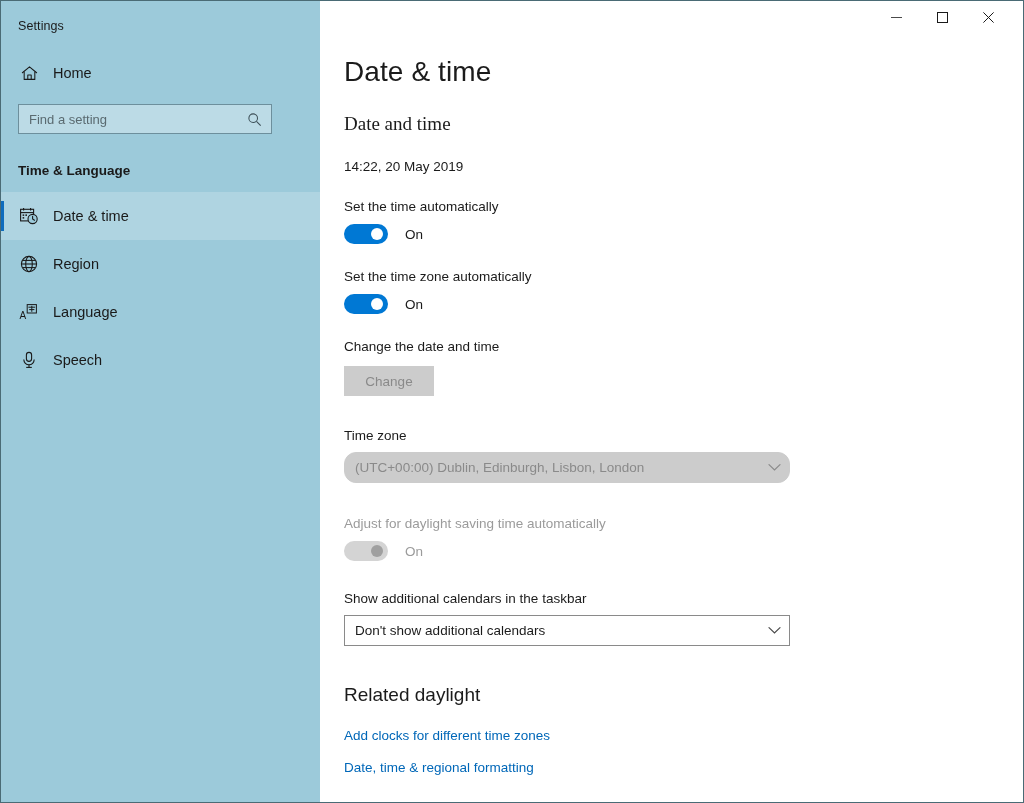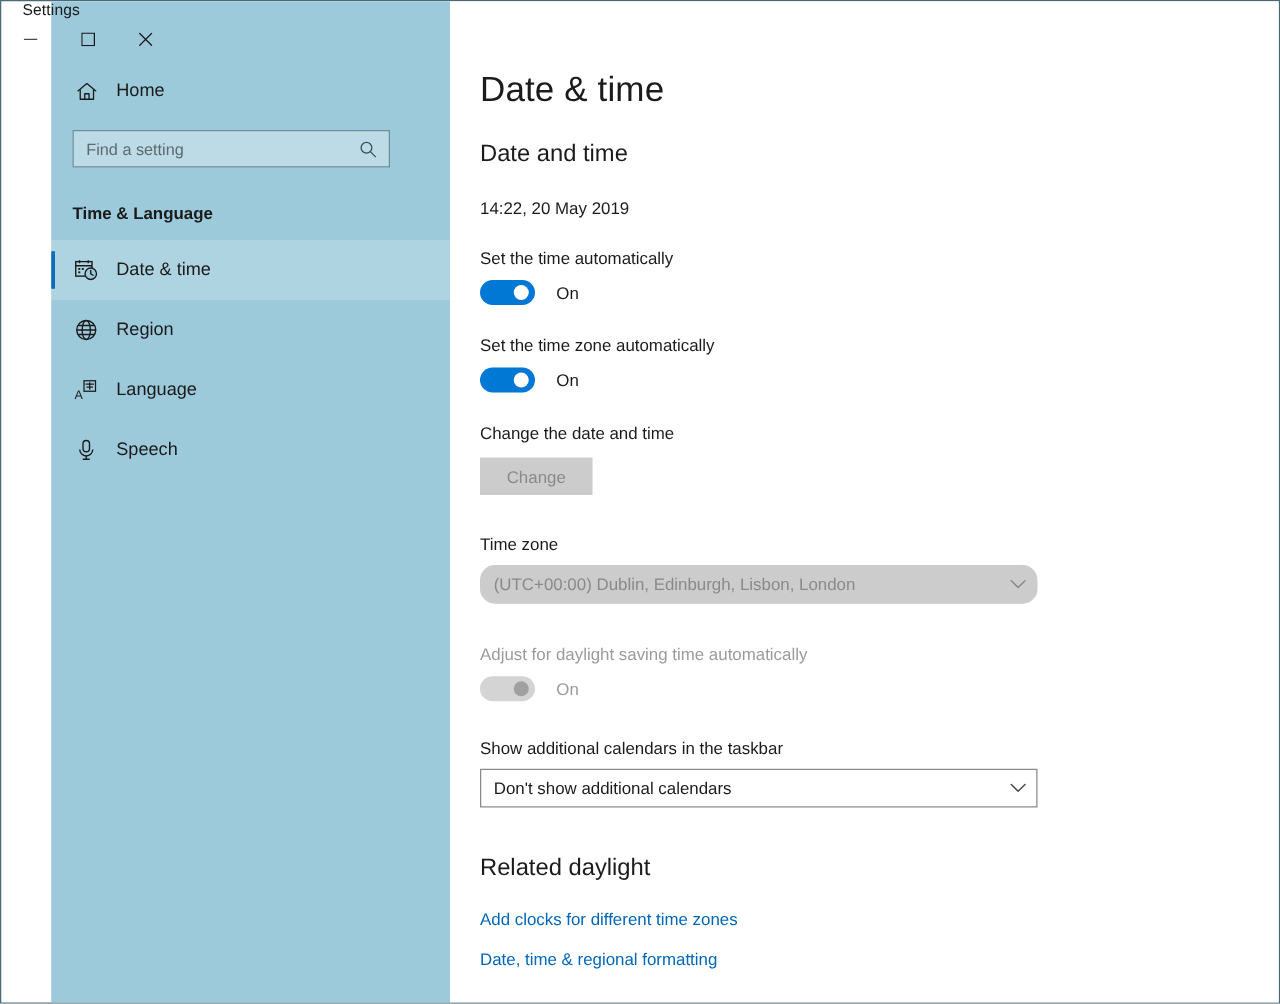--- a/index.html
+++ b/index.html
@@ -25,24 +25,23 @@
     display: flex;
     flex-direction: column;
     overflow: hidden;
   }
 
   .titlebar {
     position: absolute;
     top: 0; left: 0; right: 12px;
     height: 32px;
     display: flex;
-    align-items: flex-start;
+    align-items: flex-end;
     z-index: 5;
     pointer-events: none;
-    flex-direction: column;
   }
   .titlebar-left {
     width: 319px;
     background: transparent;
     display: flex;
     align-items: center;
     pointer-events: auto;
   }
   .title-text {
     margin-left: 17px;
@@ -65,21 +64,20 @@
     background: transparent;
     border: none;
     cursor: default;
   }
   .win-btn svg { display: block; }
 
   
   .body-split {
     display: flex;
     height: 803px;
-    margin-left: 40px;
   }
 
   
   .sidebar {
     width: 319px;
     min-width: 319px;
     background: #9ccada;
     padding-top: 32px;
     box-sizing: border-box;
     position: relative;
@@ -193,20 +191,21 @@
     font-weight: normal;
     color: #1b1b1b;
     margin: 23px 0 0 0;
     letter-spacing: 0.1px;
   }
   .group-header {
     font-size: 19px;
     color: #1b1b1b;
     margin: 25px 0 0 0;
     font-weight: normal;
+    font-family: Liberation Serif, serif;
   }
   .current-datetime {
     font-size: 13.5px;
     color: #1b1b1b;
     margin-top: 24px;
   }
   .field-label {
     font-size: 13.5px;
     color: #1b1b1b;
     margin-top: 25px;

